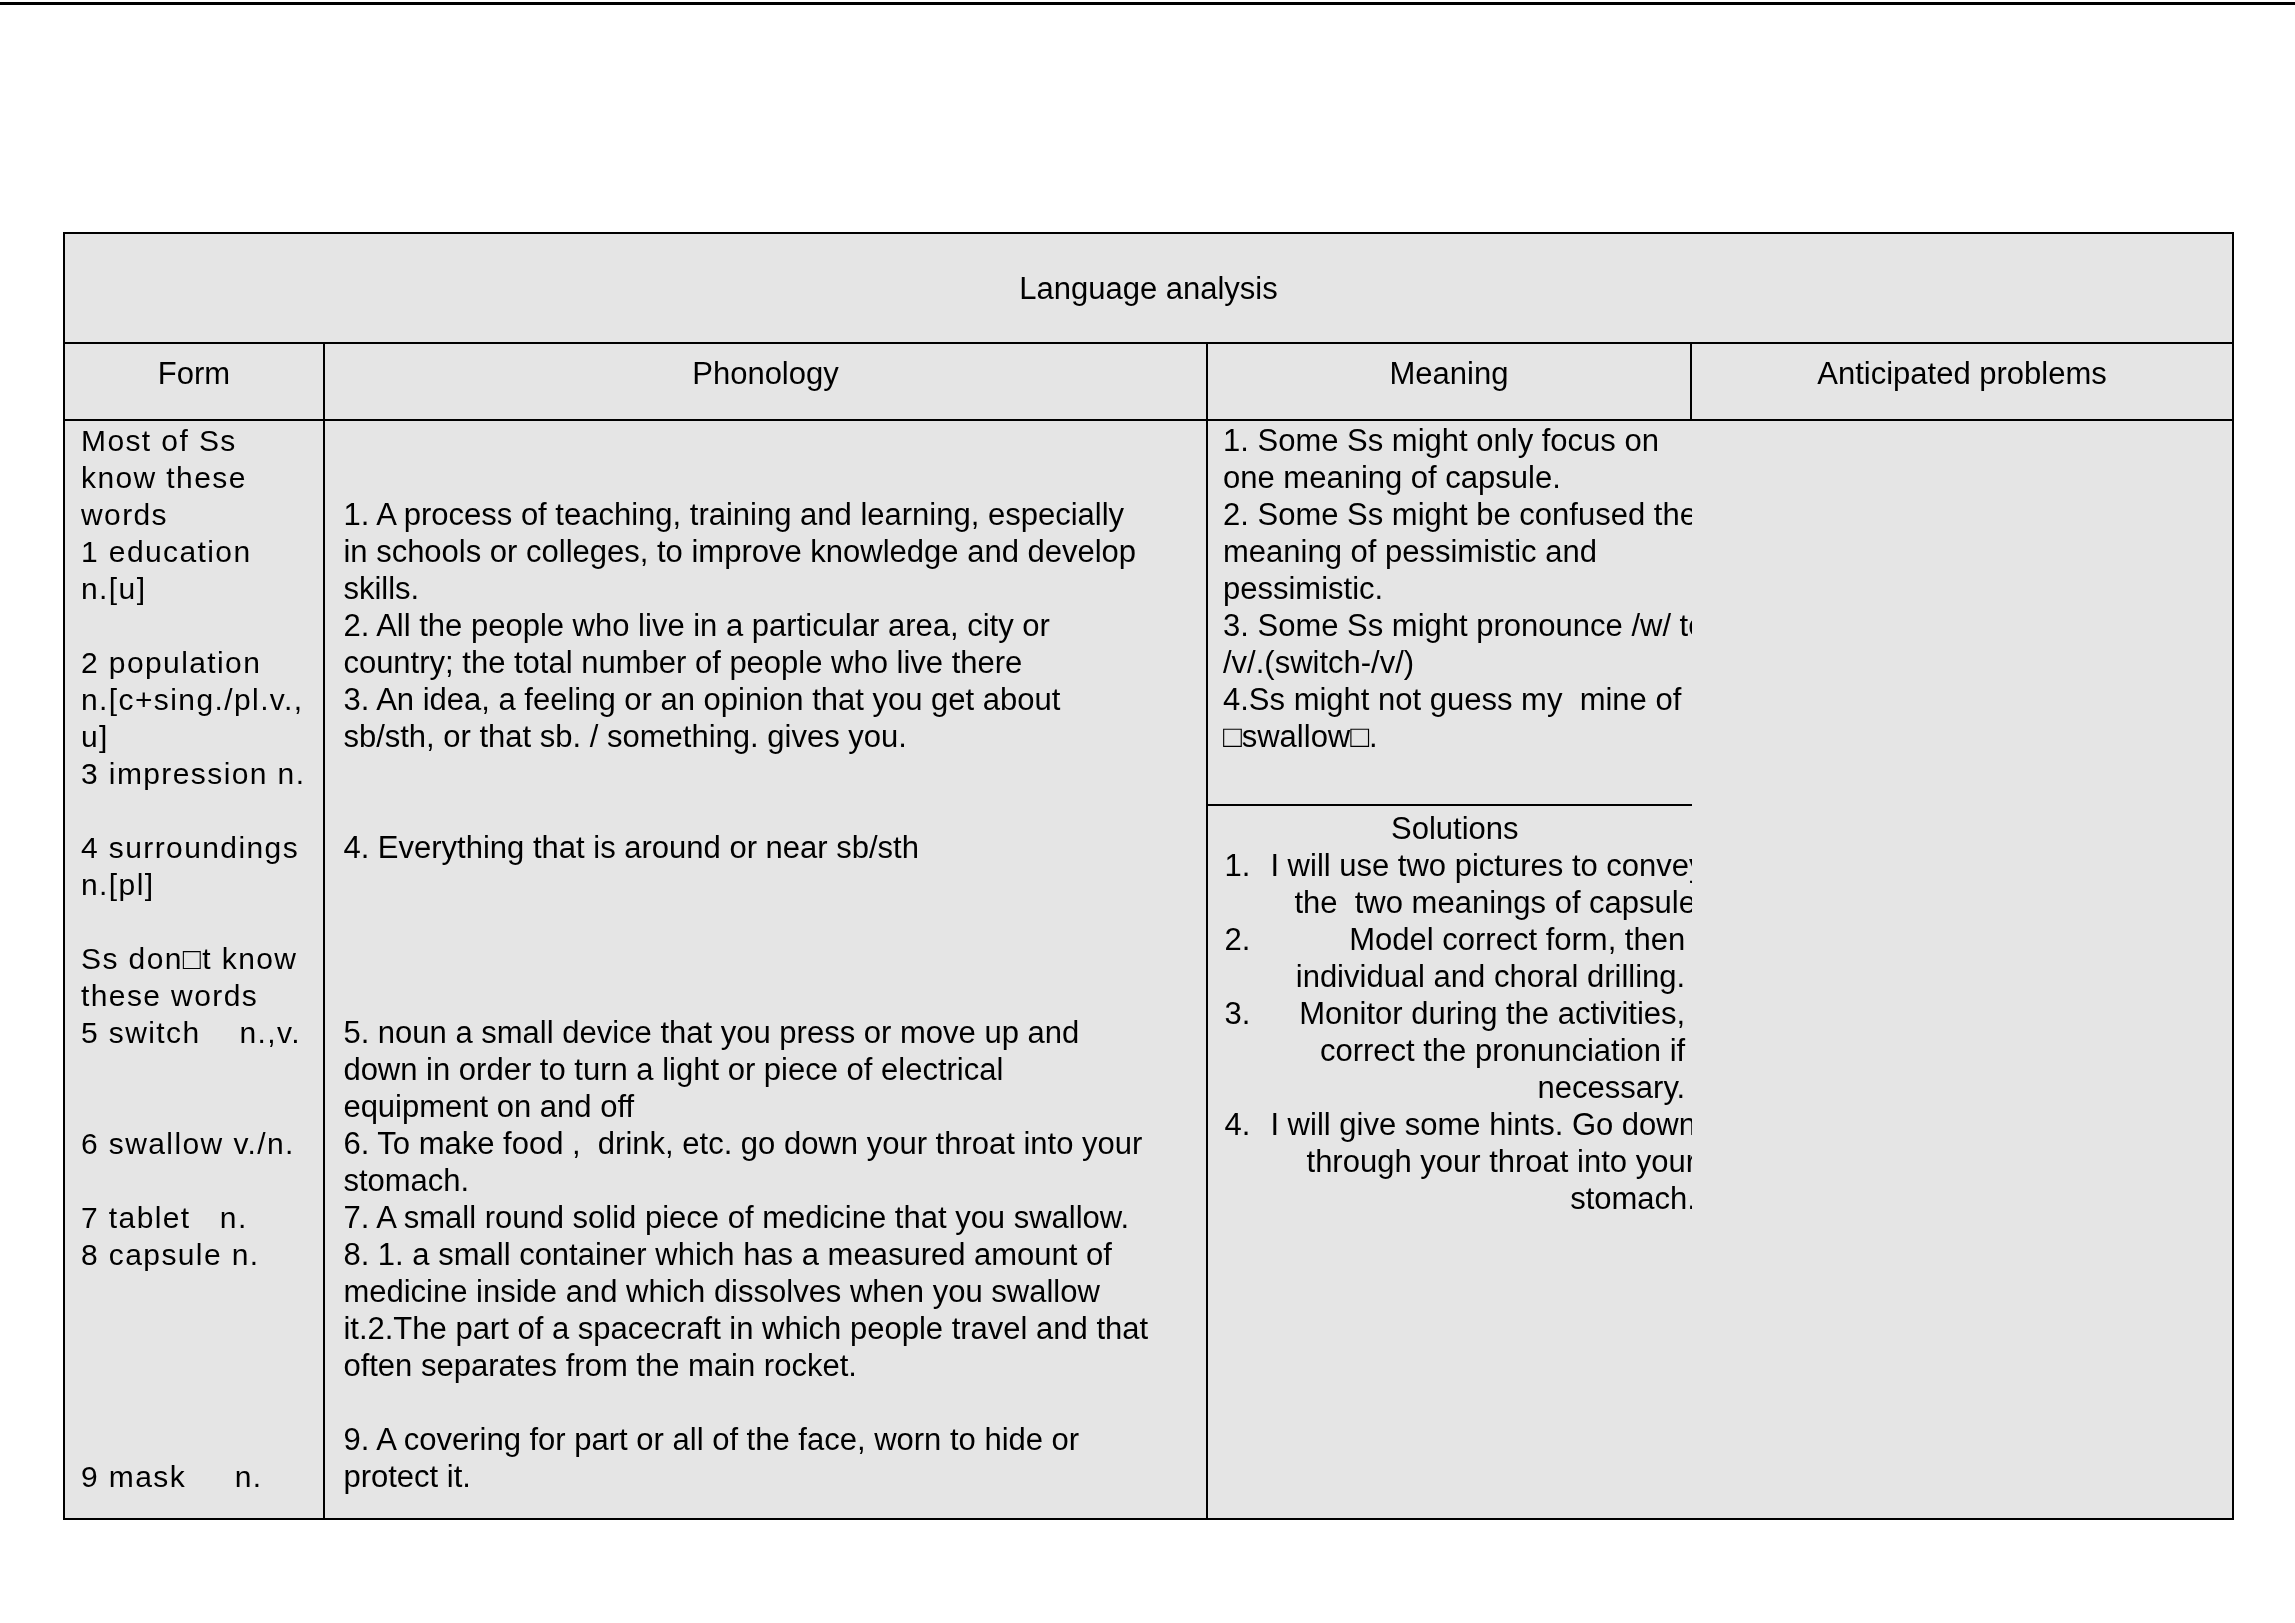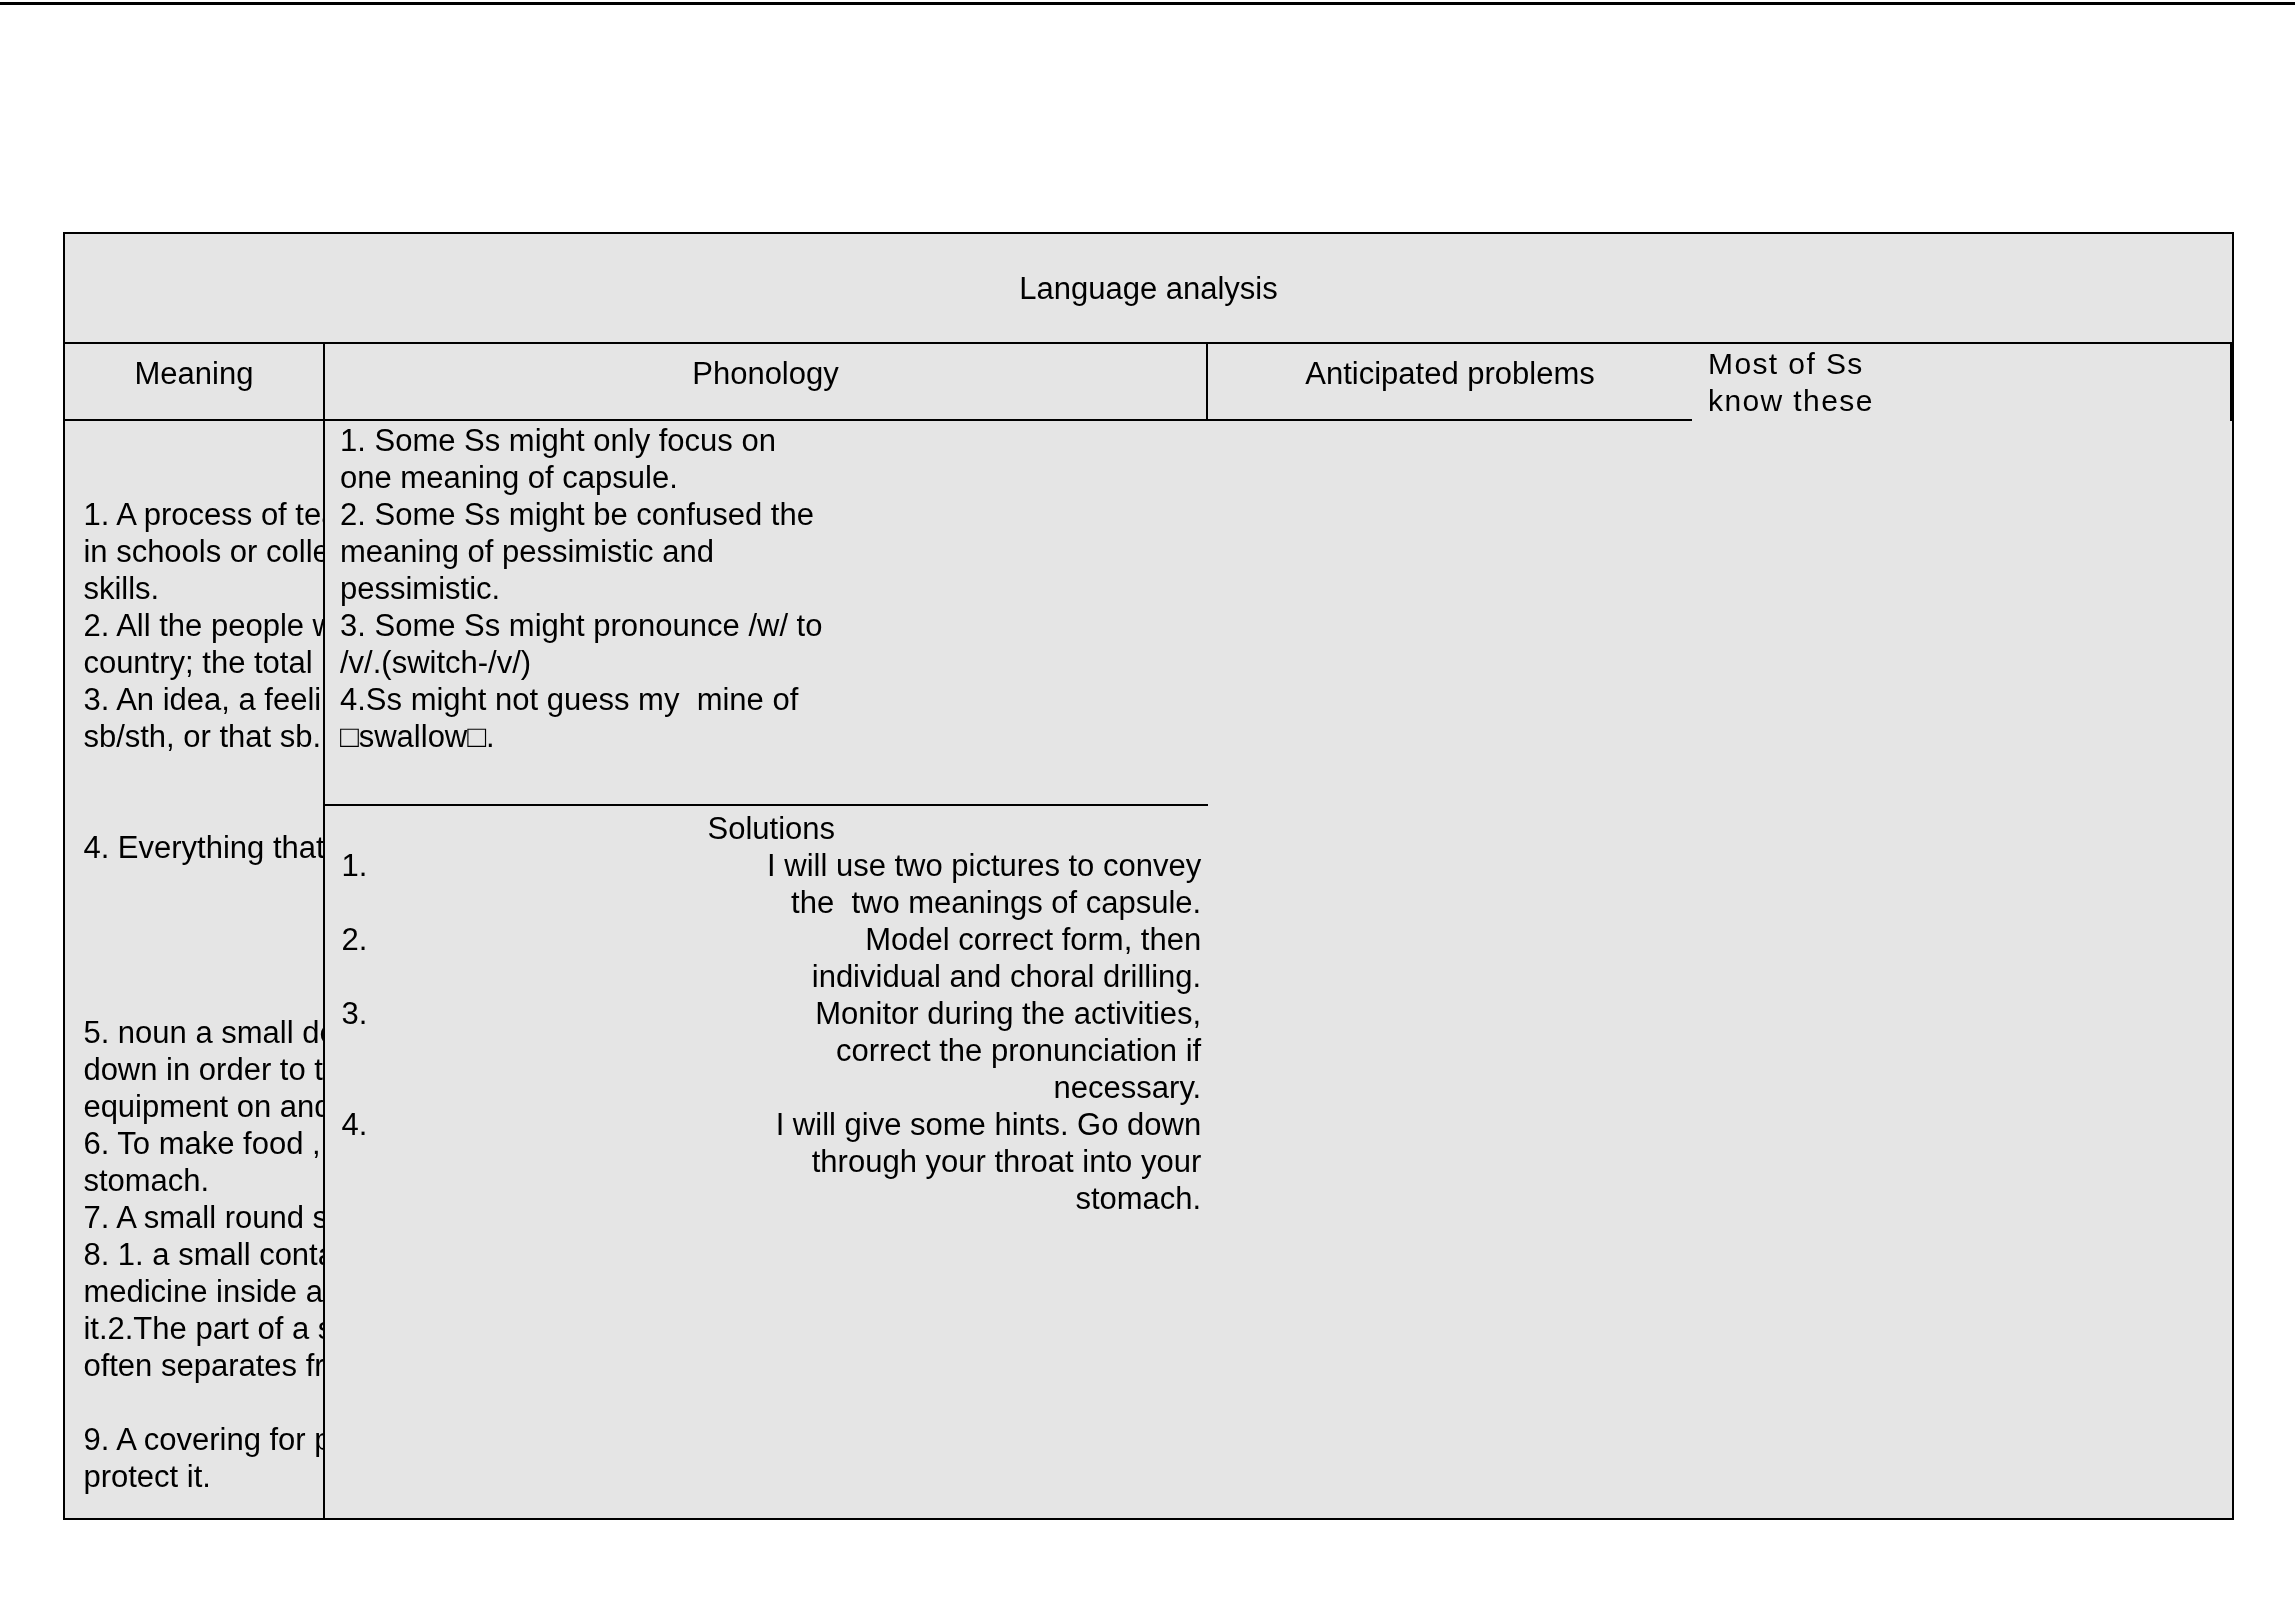--- a/index.html
+++ b/index.html
@@ -85,22 +85,23 @@
 </style>
 </head>
 <body>
 
 <div class="page-topline"></div>
 
 <div class="doc-table">
 
   <div class="title-cell">Language analysis</div>
 
+  <div class="header-cell">Form</div>
+  <div class="header-cell">Phonology</div>
   <div class="header-cell">Meaning</div>
-  <div class="header-cell">Phonology</div>
   <div class="header-cell last">Anticipated problems</div>
 
   <div class="body-cell form">Most of Ss
 know these
 words
 1 education
 n.[u]
 
 2 population
 n.[c+sing./pl.v.,

